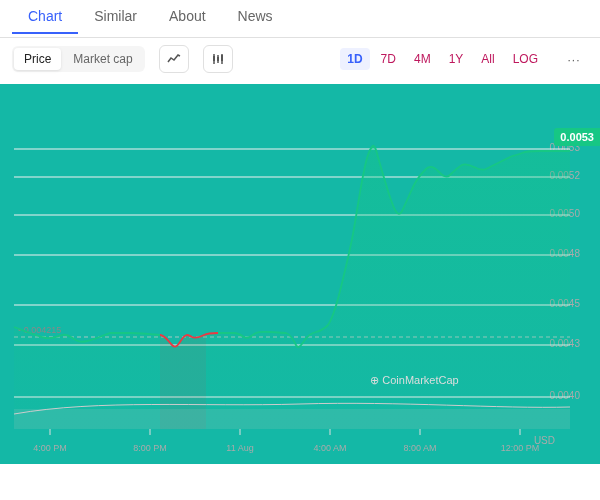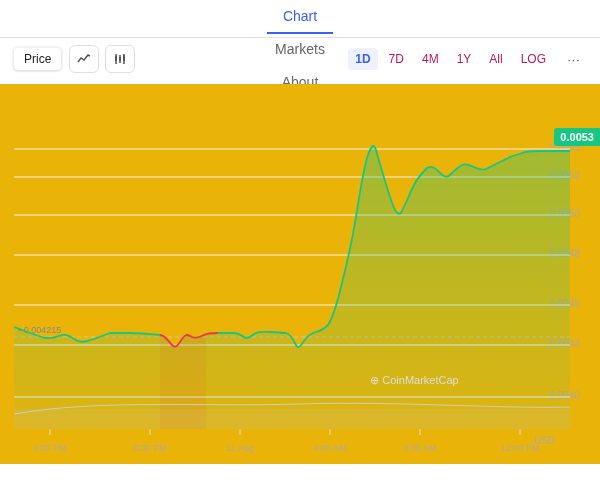--- a/index.html
+++ b/index.html
@@ -7,25 +7,24 @@
       font-family: -apple-system, BlinkMacSystemFont, 'Segoe UI', sans-serif;
       background: #fff;
       width: 600px;
       height: 500px;
       overflow: hidden;
     }
 
     
     .tab-bar {
       display: flex;
-      align-items: center;
+      align-items: flex-start;
       border-bottom: 1px solid #e0e0e0;
       padding: 0 12px;
       height: 38px;
-      flex-direction: column;
     }
     .tab {
       padding: 8px 16px;
       font-size: 14px;
       color: #666;
       cursor: pointer;
       border-bottom: 2px solid transparent;
       margin-bottom: -1px;
     }
     .tab.active {
@@ -41,21 +40,21 @@
       border-radius: 50%;
       margin-left: 2px;
       vertical-align: middle;
     }
 
     
     .controls-bar {
       display: flex;
       align-items: center;
       padding: 8px 12px;
-      gap: 6px;
+      gap: 14px;
       height: 42px;
     }
     .btn-group {
       display: flex;
       background: #f5f5f5;
       border-radius: 6px;
       padding: 2px;
       gap: 2px;
     }
     .btn-group .btn {
@@ -114,21 +113,21 @@
       border-radius: 4px;
       cursor: pointer;
       color: #666;
     }
 
     
     .chart-area {
       position: relative;
       margin: 4px 0 0 0;
       height: 380px;
-      background: #eab308;
+      background: #14b8a6;
     }
 
     svg.chart-svg {
       position: absolute;
       top: 0; left: 0;
       width: 100%; height: 100%;
     }
 
     .price-label {
       position: absolute;
@@ -141,28 +140,29 @@
       padding: 3px 6px;
       border-radius: 3px 0 0 3px;
       z-index: 10;
     }
   </style>
 </head>
 <body>
 
 <div class="tab-bar">
   <div class="tab active">Chart</div>
-  <div class="tab">Markets</div>
+  <div class="tab">Similar</div>
   <div class="tab">About</div>
   <div class="tab">News</div>
 </div>
 
 <div class="controls-bar">
   <div class="btn-group">
     <button class="btn active">Price</button>
+    <button class="btn">Market cap</button>
   </div>
   <div class="icon-btn">
     <svg width="14" height="14" viewBox="0 0 14 14" fill="none" stroke="#555" stroke-width="1.5">
       <polyline points="1,10 4,6 7,8 11,3 13,4"></polyline>
     </svg>
   </div>
   <div class="icon-btn">
     <svg width="14" height="14" viewBox="0 0 14 14" fill="none" stroke="#555" stroke-width="1.5">
       <line x1="3" y1="2" x2="3" y2="12"></line>
         <rect x="2" y="4" width="2" height="5" fill="#555" stroke="none"></rect>

